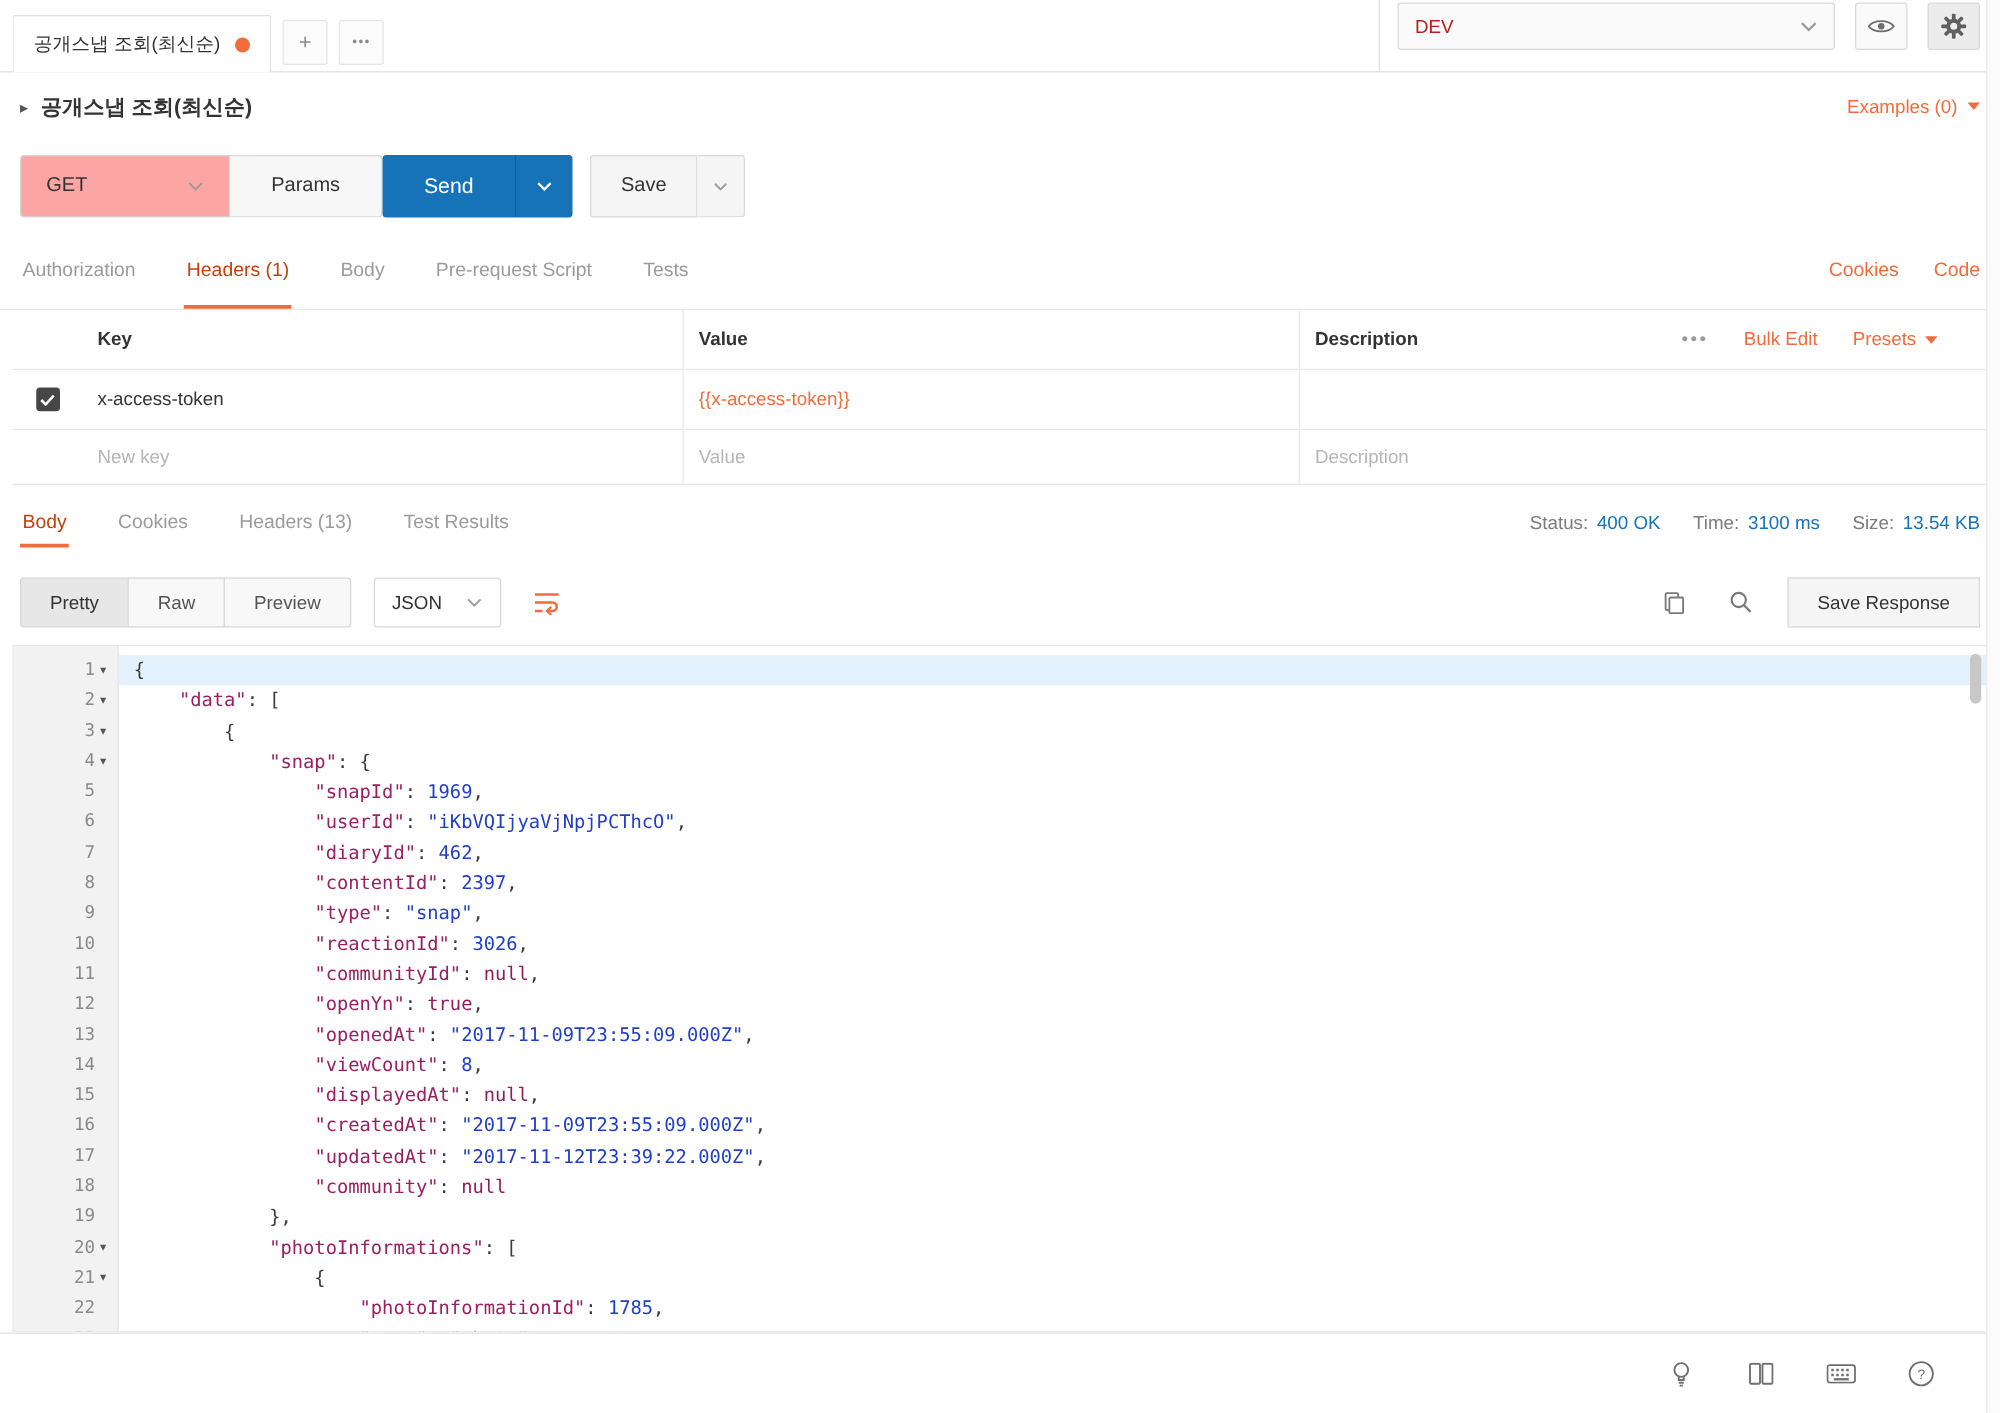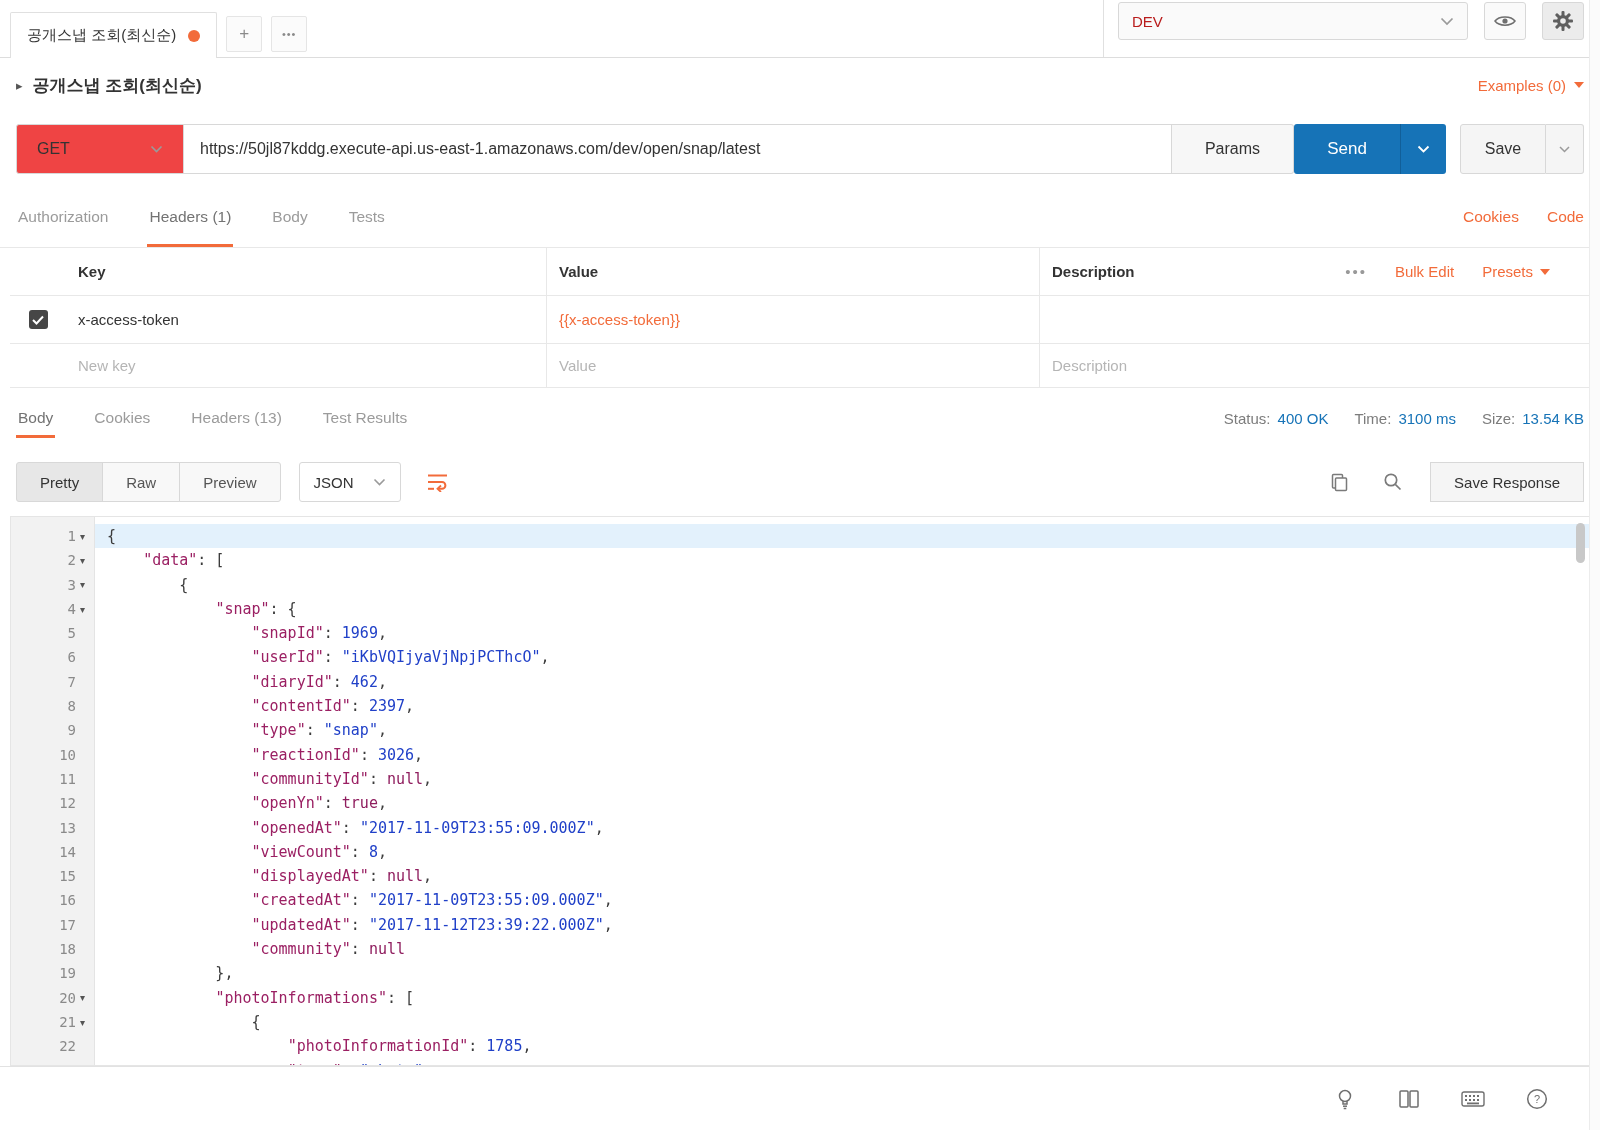--- a/index.html
+++ b/index.html
@@ -25,21 +25,21 @@
 
   
   .title-row{height:54px;display:flex;align-items:center;justify-content:space-between;padding:0 16px}
   .page-title{font-size:17px;font-weight:bold;display:flex;gap:10px;align-items:center}
   .disclosure{color:#555;font-size:13px;font-weight:normal}
   .examples-link{color:#F26B3A;display:flex;align-items:center;gap:8px;cursor:pointer}
   .tri-down{width:0;height:0;border-left:5px solid transparent;border-right:5px solid transparent;border-top:6px solid #F26B3A}
 
   
   .url-row{height:74px;display:flex;align-items:center;padding:0 16px}
-  .method-select{width:168px;height:50px;border:1px solid #d8d8d8;background:#ef4444;display:flex;
+  .method-select{width:168px;height:50px;border:1px solid #d8d8d8;background:#fca5a5;display:flex;
     align-items:center;justify-content:space-between;padding:0 20px;font-size:16px;color:#333;
     border-radius:3px 0 0 3px;cursor:pointer}
   .url-input{flex:1;height:50px;border:1px solid #d8d8d8;border-left:none;background:#fff;display:flex;
     align-items:center;padding:0 16px;font-size:16px;color:#333;overflow:hidden;white-space:nowrap}
   .params-btn{width:122px;height:50px;border:1px solid #d8d8d8;border-left:none;background:#f7f7f7;
     font-size:16px;color:#333;display:flex;align-items:center;justify-content:center;border-radius:0 3px 3px 0;cursor:pointer}
   .send-group{display:flex;}
   .send-btn{width:106px;height:50px;background:#1673B7;color:#fff;font-size:17px;display:flex;
     align-items:center;justify-content:center;border-radius:3px 0 0 3px;cursor:pointer}
   .send-arrow{width:46px;height:50px;background:#1673B7;border-left:1px solid #115f99;
@@ -48,21 +48,21 @@
   .save-btn{width:86px;height:50px;background:#f5f5f5;border:1px solid #d8d8d8;font-size:16px;color:#333;
     display:flex;align-items:center;justify-content:center;border-radius:3px 0 0 3px;cursor:pointer}
   .save-arrow{width:38px;height:50px;background:#f5f5f5;border:1px solid #d8d8d8;border-left:none;
     display:flex;align-items:center;justify-content:center;border-radius:0 3px 3px 0;cursor:pointer}
 
   
   .req-tabs-row{height:62px;display:flex;align-items:stretch;justify-content:space-between;
     padding:0 16px;border-bottom:1px solid #e8e8e8}
   .tabset{display:flex;gap:37px}
   .rtab{display:flex;align-items:center;font-size:15.5px;color:#9b9b9b;position:relative;padding:0 2px;cursor:pointer}
-  .rtab.active{color:#737373}
+  .rtab.active{color:#c2410c}
   .rtab.active::after{content:"";position:absolute;left:0;right:0;bottom:0;height:3px;background:#F26B3A}
   .req-links{display:flex;gap:28px;align-items:center;color:#F26B3A;font-size:15.5px}
   .req-links span{cursor:pointer}
 
   
   .h-table{margin:0 10px}
   .h-row{display:grid;grid-template-columns:56px 480px 493px 1fr;border-bottom:1px solid #e8e8e8;
     height:48px;align-items:stretch}
   .h-row.hdr{height:48px;font-weight:bold}
   .h-cell{display:flex;align-items:center;padding-left:12px}
@@ -178,21 +178,20 @@
   </div>
 </div>
 
 <div class="url-row">
   <div class="method-select">
     <span>GET</span>
     <svg class="chev" width="13" height="8" viewBox="0 0 13 8">
         <path d="M1.5 1.5 L6.5 6.5 L11.5 1.5" fill="none" stroke="#9a9a9a" stroke-width="1.6"></path>
       </svg>
   </div>
-  <div class="url-input">https://50jl87kddg.execute-api.us-east-1.amazonaws.com/dev/open/snap/latest</div>
   <div class="params-btn">Params</div>
   <div class="send-group">
     <div class="send-btn">Send</div>
     <div class="send-arrow">
       <svg width="13" height="8" viewBox="0 0 13 8">
           <path d="M1.5 1.5 L6.5 6.5 L11.5 1.5" fill="none" stroke="#fff" stroke-width="1.8"></path>
         </svg>
     </div>
   </div>
   <div class="save-group">
@@ -203,20 +202,21 @@
         </svg>
     </div>
   </div>
 </div>
 
 <div class="req-tabs-row">
   <div class="tabset">
     <div class="rtab">Authorization</div>
     <div class="rtab active">Headers (1)</div>
     <div class="rtab">Body</div>
+    <div class="rtab">Pre-request Script</div>
     <div class="rtab">Tests</div>
   </div>
   <div class="req-links">
     <span>Cookies</span>
     <span>Code</span>
   </div>
 </div>
 
 <div class="h-table">
   <div class="h-row hdr">

